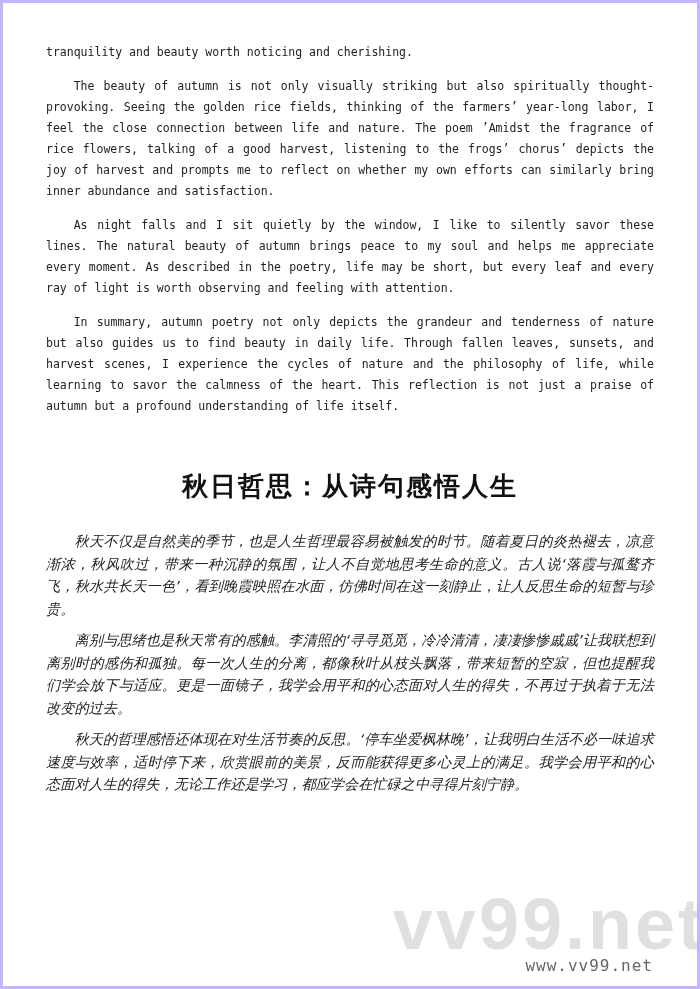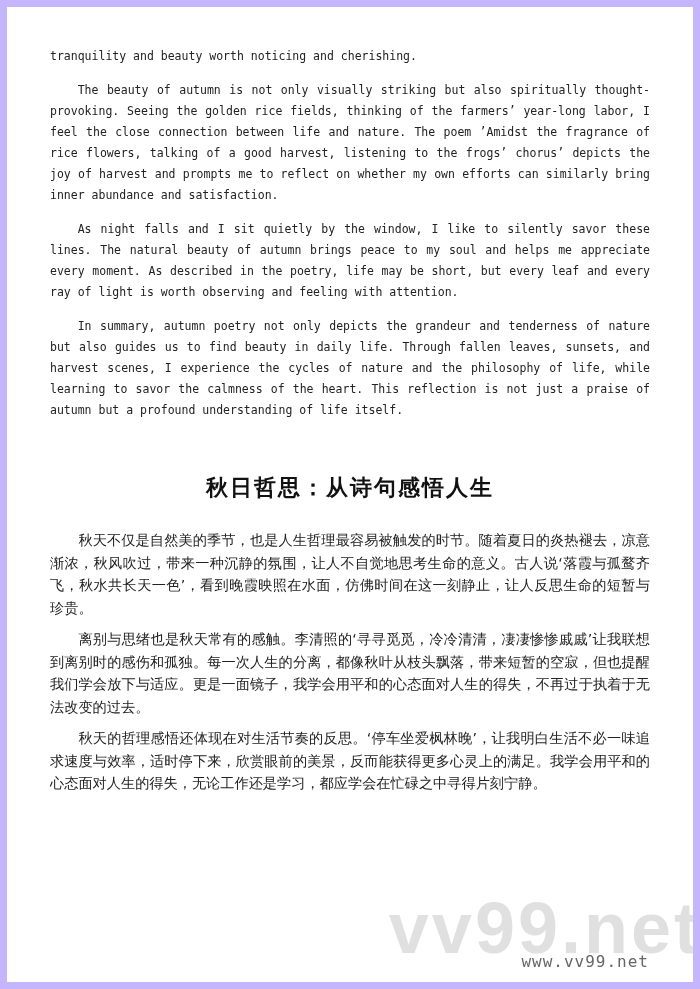--- a/index.html
+++ b/index.html
@@ -1,53 +1,54 @@
 <!DOCTYPE html>
 <html><head>
 <meta charset="utf-8">
 <style>
   html,body{margin:0;padding:0;background:#ffffff;}
   .page{
     position:relative;
     width:700px;height:989px;
     box-sizing:border-box;
-    border:7px solid #c4b5fd;
+    border:3px solid #c4b5fd;
     background:#ffffff;
     overflow:hidden;
   }
   .content{
     position:absolute;
     left:43px;right:43px;top:39px;
   }
   .en{
     font-family:"DejaVu Sans Mono","Liberation Mono",monospace;
     font-size:11.5px;
     line-height:21px;
     color:#222222;
     text-align:justify;
     margin:0 0 13px 0;
   }
   .en.indent{text-indent:4ch;}
   .zh-title{
     font-family:"DejaVu Sans","Liberation Sans",sans-serif;
-    font-size:22px;
+    font-size:26px;
     font-weight:bold;
     color:#111111;
     text-align:center;
     letter-spacing:2px;
     margin:52px 0 26px 0;
   }
   .zh{
     font-family:"DejaVu Sans","Liberation Sans",sans-serif;
     font-size:14.2px;
     line-height:22.5px;
     color:#222222;
     text-align:justify;
     text-indent:2em;
     margin:0 0 9px 0;
+    font-style:italic;
   }
   .watermark{
     position:absolute;
     right:-8px;
     top:880px;
     font-family:"Liberation Sans","DejaVu Sans",sans-serif;
     font-weight:bold;
     font-size:72px;
     letter-spacing:3px;
     color:#bcbcbc;

